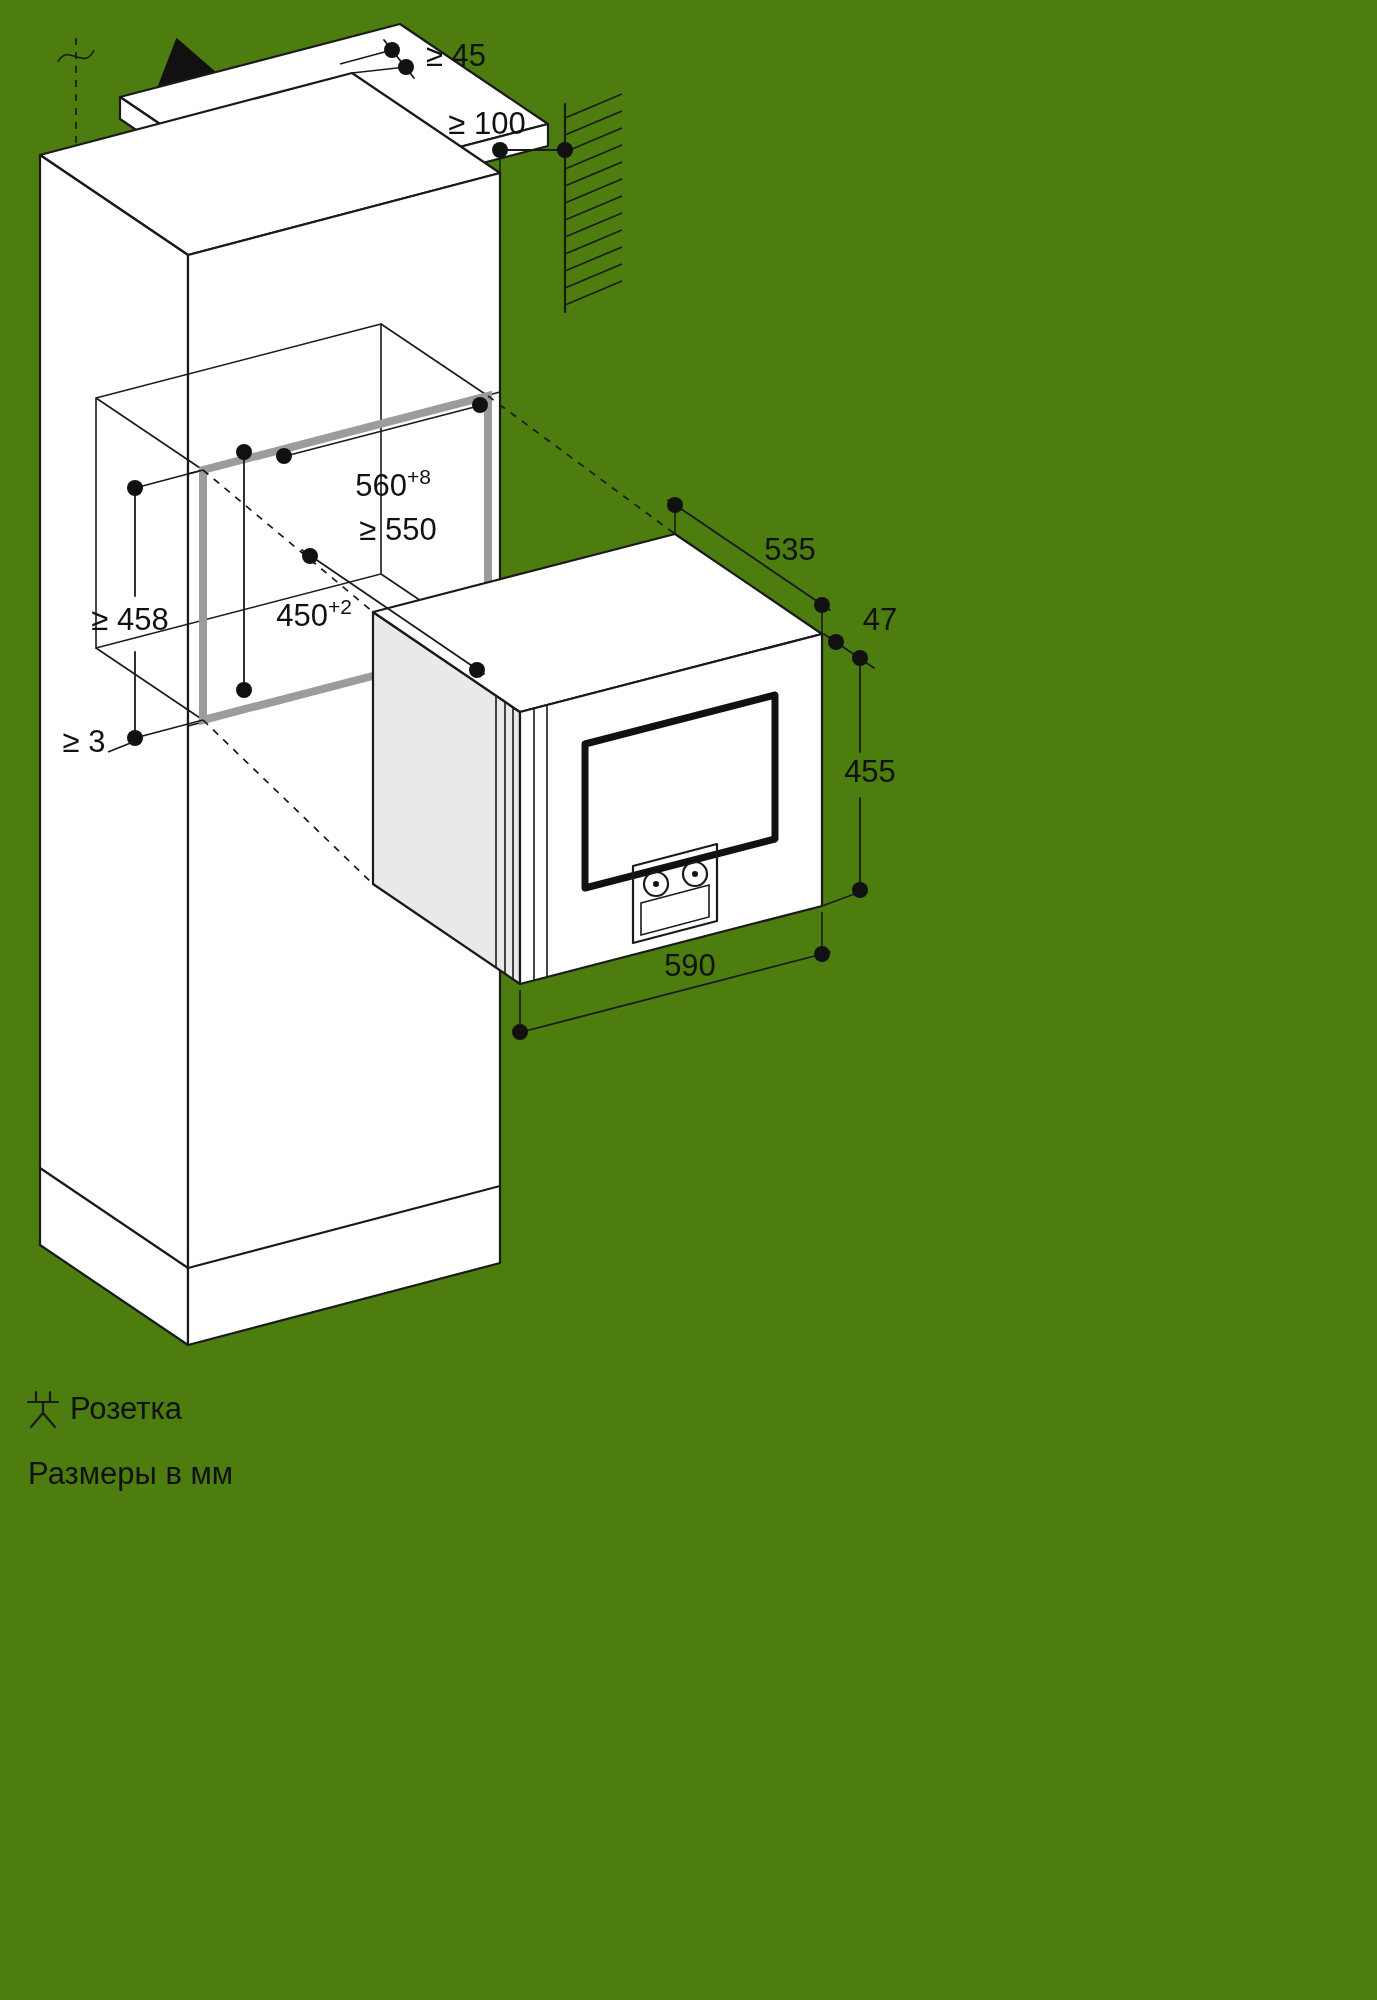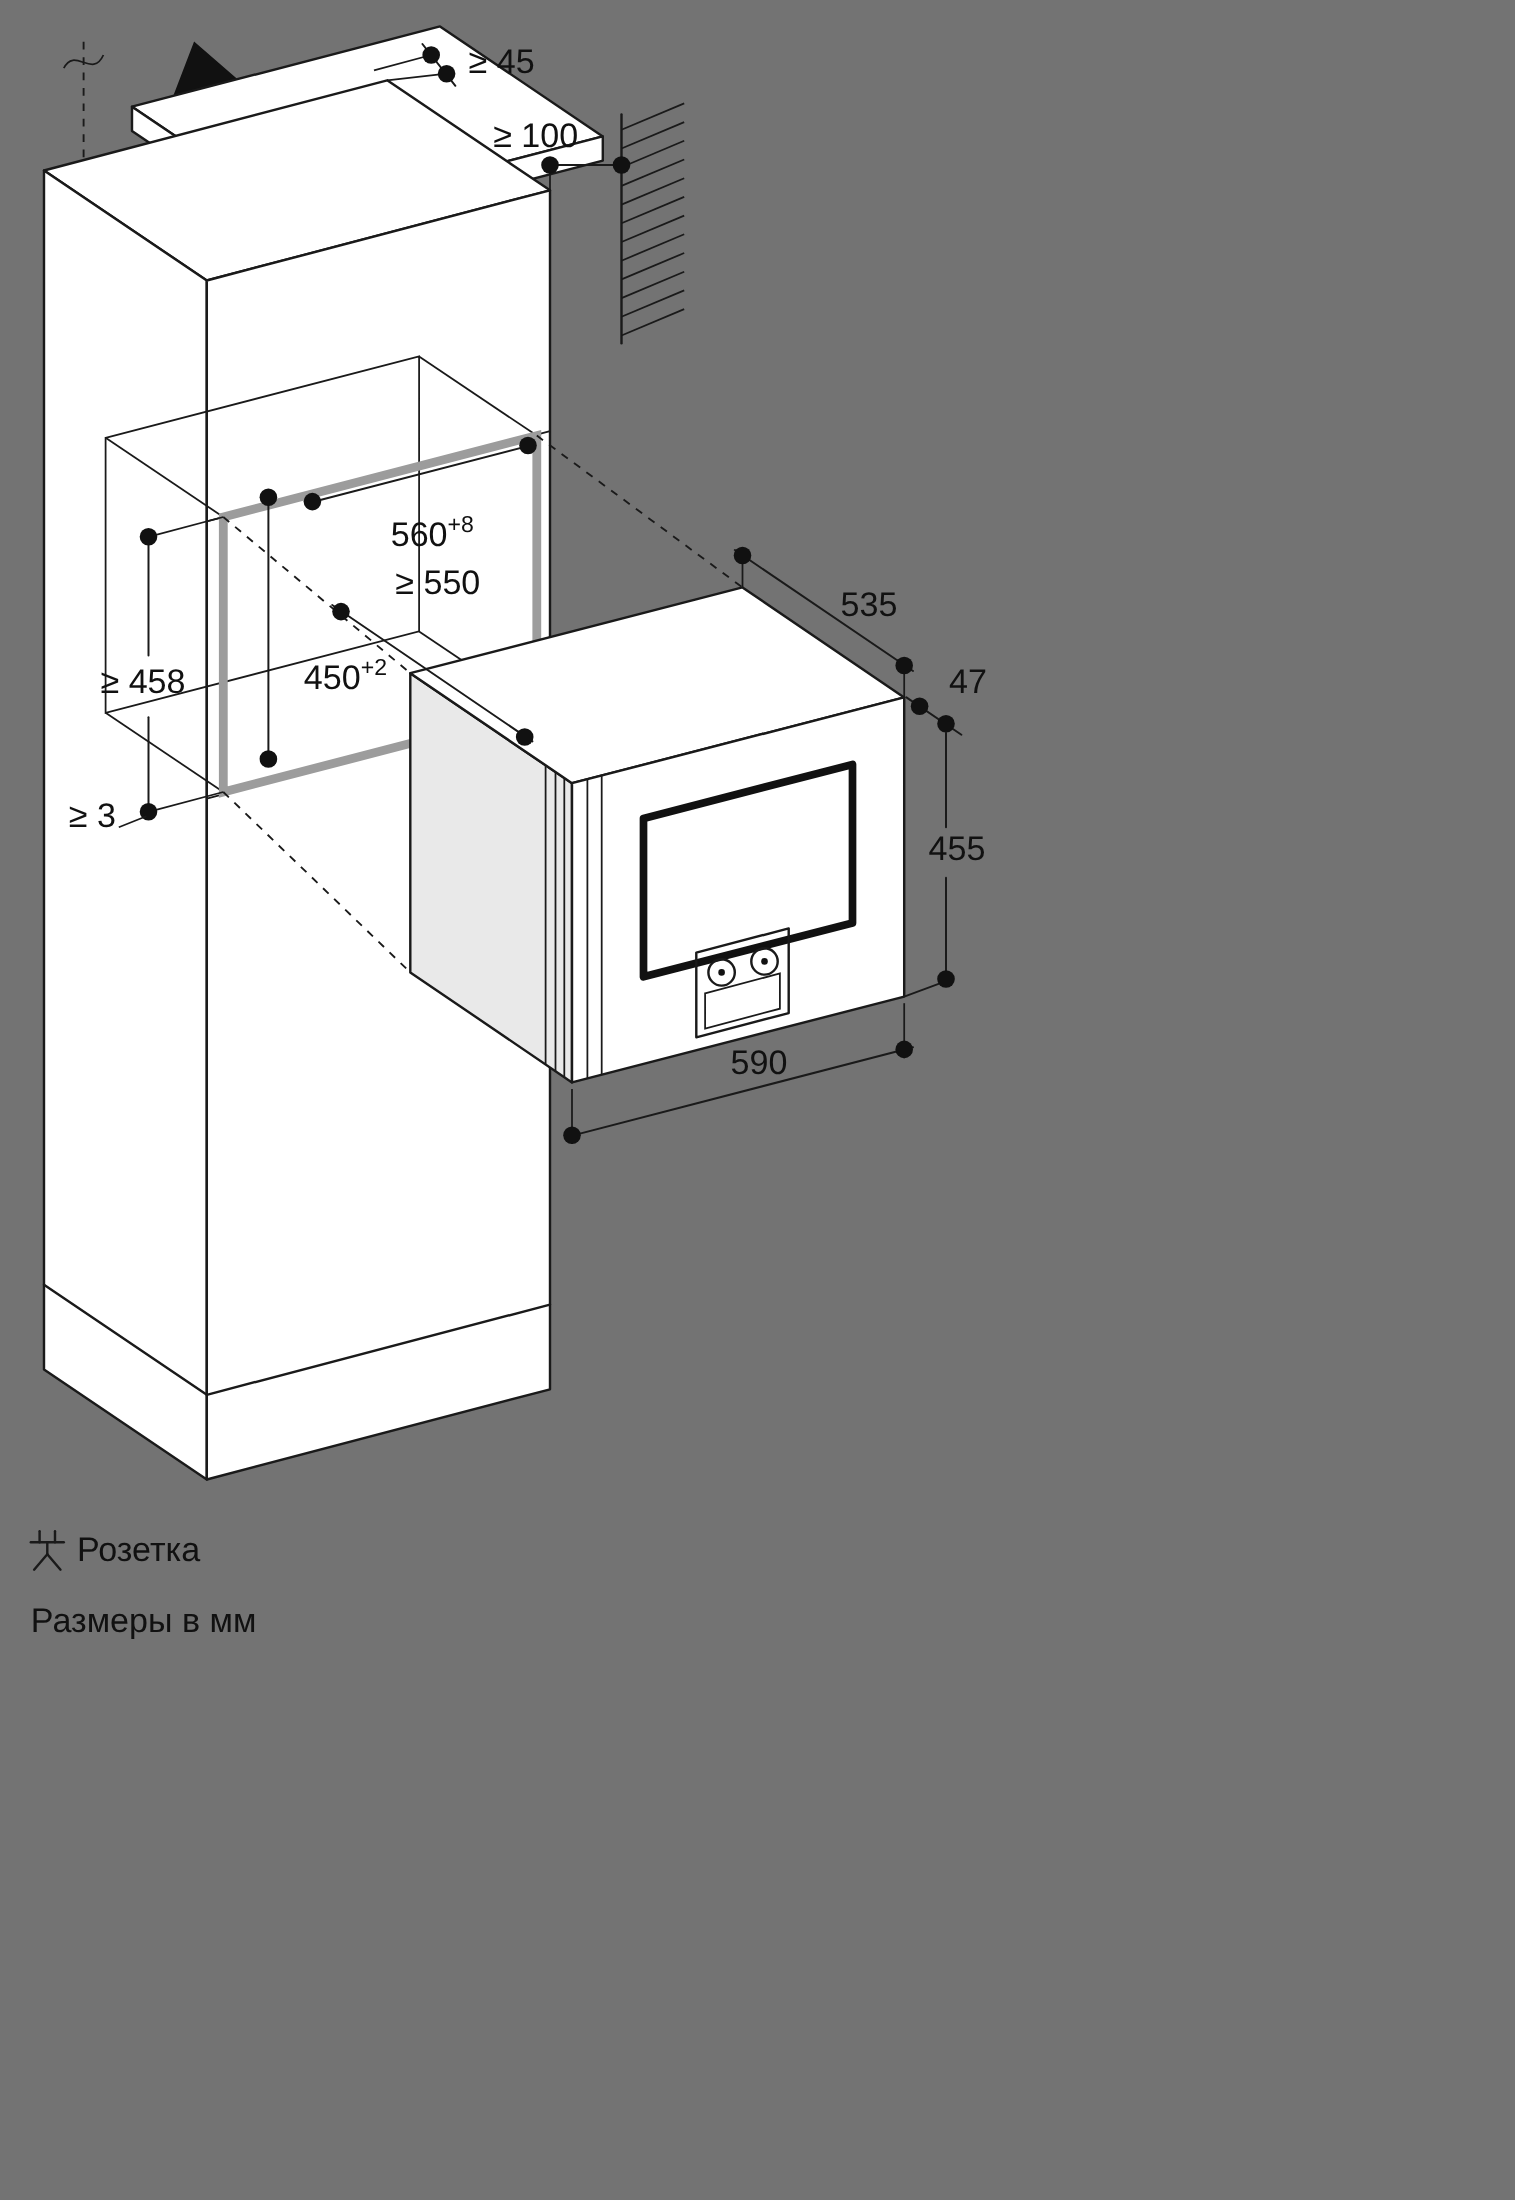--- a/index.html
+++ b/index.html
@@ -1,16 +1,16 @@
 <!DOCTYPE html>
 <html><head>
 <meta charset="utf-8">
 <style>
   html,body{margin:0;padding:0;background:#ffffff;}
-  .page{width:1377px;height:2000px;background:#737373;position:relative;font-family:"Liberation Sans",sans-serif;}
+  .page{width:1377px;height:2000px;background:#4d7c0f;position:relative;font-family:"Liberation Sans",sans-serif;}
   svg{display:block;}
   .ln{stroke:#1a1a1a;stroke-width:2.2;fill:none;stroke-linejoin:round;stroke-linecap:round;}
   .fw{stroke:#1a1a1a;stroke-width:2.2;fill:#ffffff;stroke-linejoin:round;}
   .fg{stroke:#1a1a1a;stroke-width:2.2;fill:#e9e9e9;stroke-linejoin:round;}
   .thin{stroke:#1a1a1a;stroke-width:1.6;fill:none;}
   .dim{stroke:#1a1a1a;stroke-width:1.8;fill:none;stroke-linecap:round;}
   .dash{stroke:#1a1a1a;stroke-width:1.7;fill:none;stroke-dasharray:7 7;}
   .dot{fill:#111111;stroke:none;}
   .lbl{font:400 31px "Liberation Sans",sans-serif;fill:#111111;}
   .sup{font-size:21px;}

